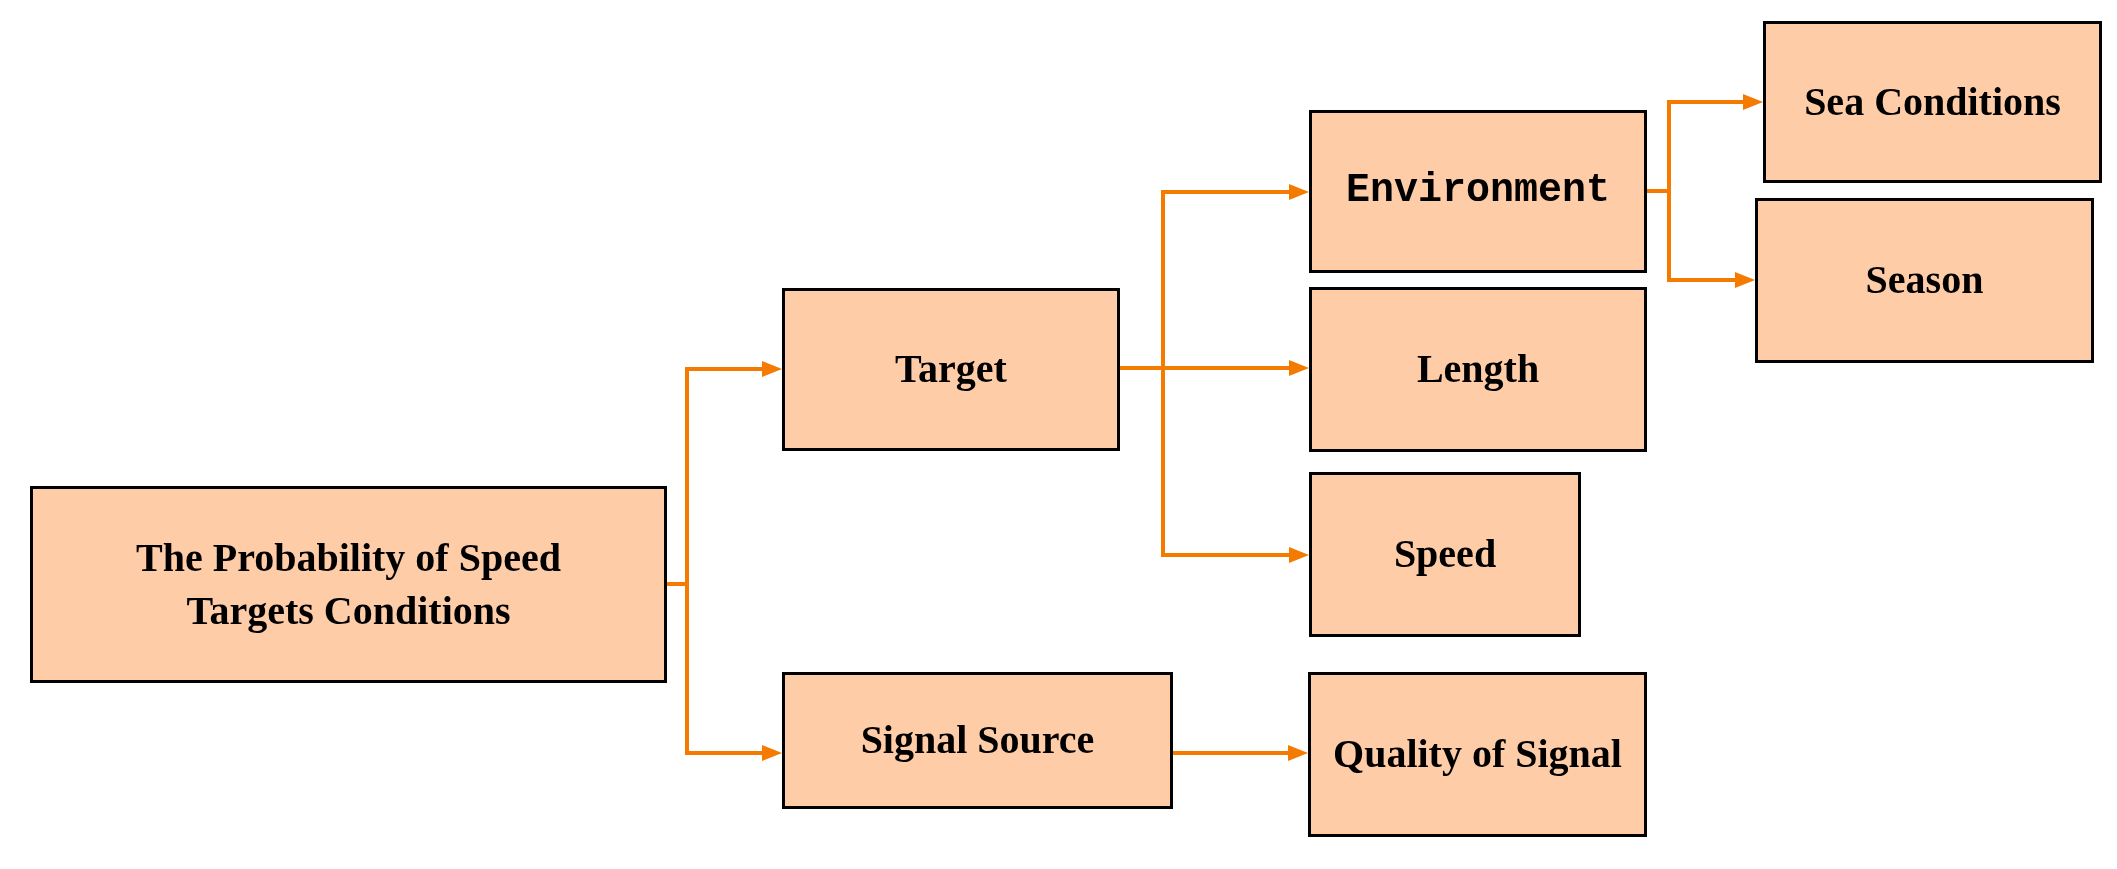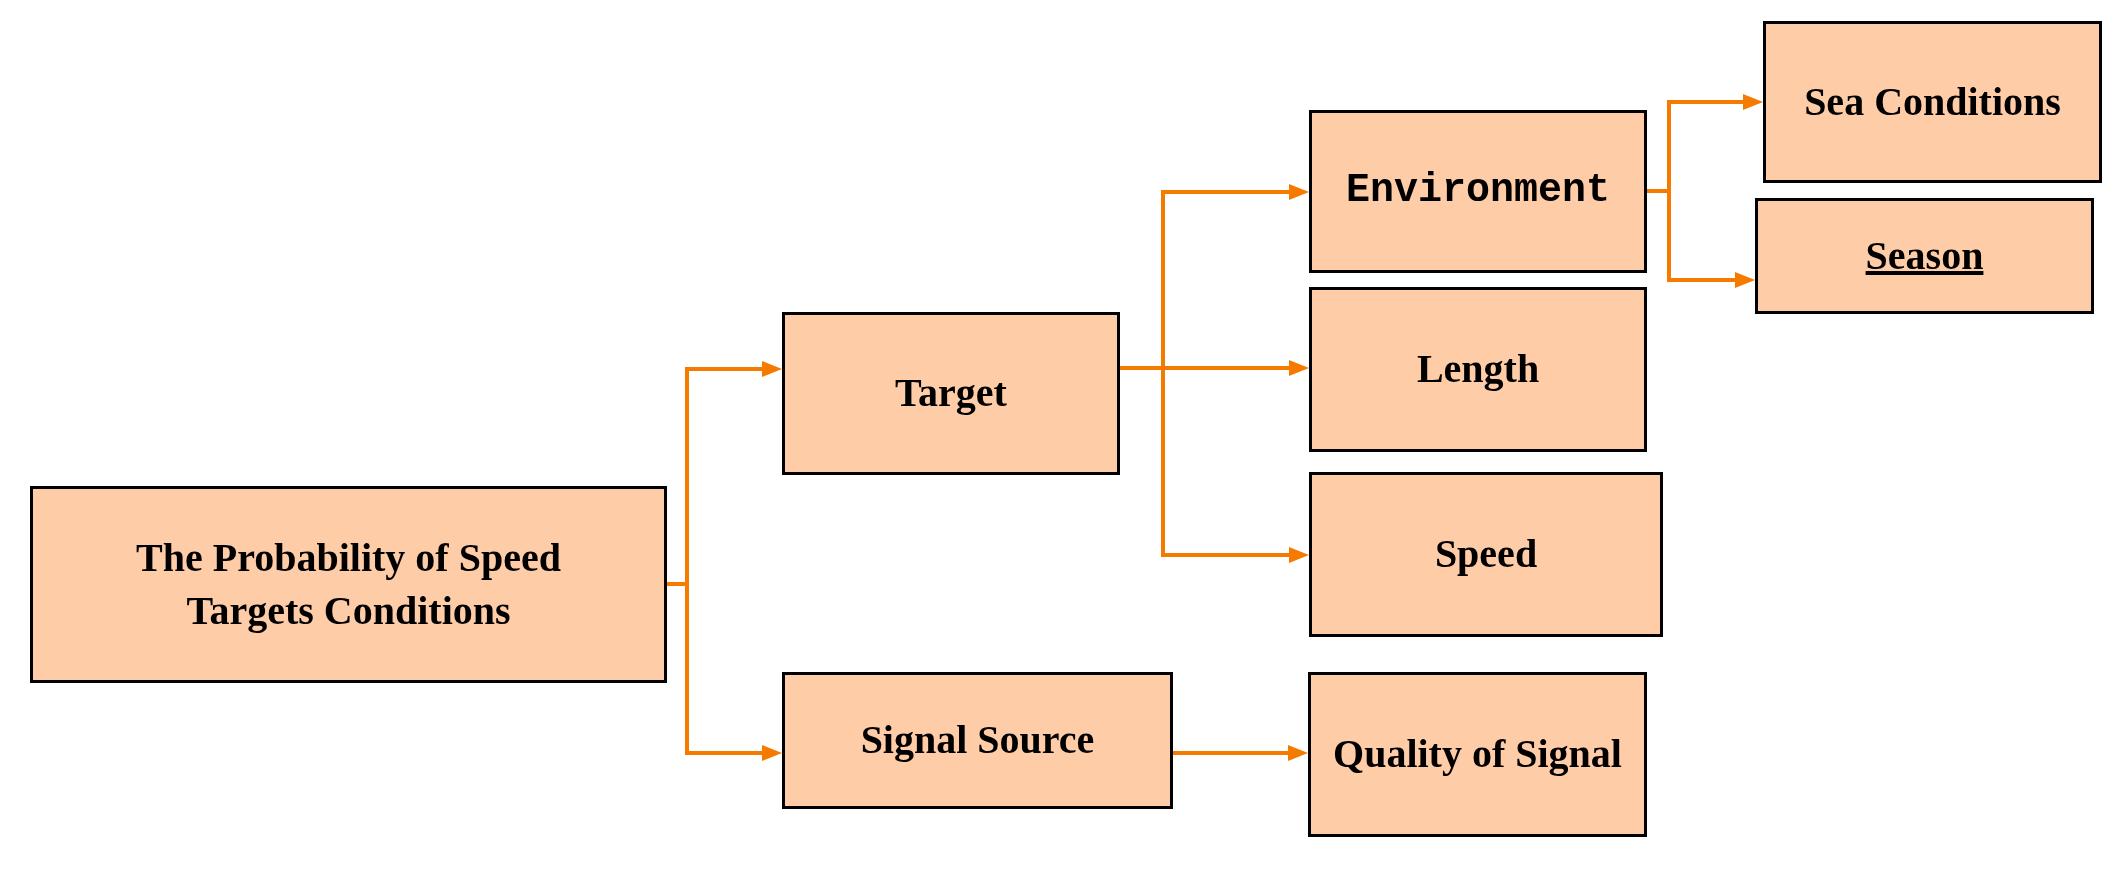--- a/index.html
+++ b/index.html
@@ -27,28 +27,28 @@
     font-weight: bold;
     font-size: 40px;
     line-height: 1.32;
     color: #000000;
   }
   .node .label-block {
     display: block;
   }
   .node-root            { left: 30px;   top: 486px; width: 637px; height: 197px; }
   .node-root .label-block { max-width: 500px; }
-  .node-target          { left: 782px;  top: 288px; width: 338px; height: 163px; margin-top: 24px; }
+  .node-target          { left: 782px;  top: 288px; width: 338px; height: 163px; }
   .node-signal-source   { left: 782px;  top: 672px; width: 391px; height: 137px; }
   .node-environment     { left: 1309px; top: 110px; width: 338px; height: 163px; font-family: Liberation Mono, monospace; }
   .node-length          { left: 1309px; top: 287px; width: 338px; height: 165px; }
-  .node-speed           { left: 1309px; top: 472px; width: 354px; height: 165px; }
+  .node-speed           { left: 1309px; top: 472px; width: 272px; height: 165px; }
   .node-quality         { left: 1308px; top: 672px; width: 339px; height: 165px; }
   .node-sea-conditions  { left: 1763px; top: 21px;  width: 339px; height: 162px; }
-  .node-season          { left: 1755px; top: 198px; width: 339px; height: 116px; text-decoration: underline; }
+  .node-season          { left: 1755px; top: 198px; width: 339px; height: 165px; }
 
   .seg {
     position: absolute;
     background: var(--connector-color, #f57a00);
   }
   .arrow {
     position: absolute;
     width: 0;
     height: 0;
     border-top: 8px solid transparent;

